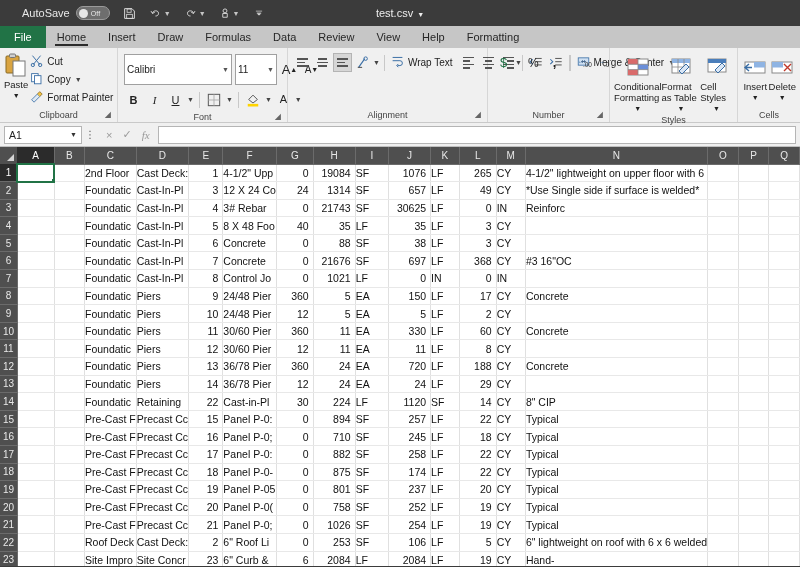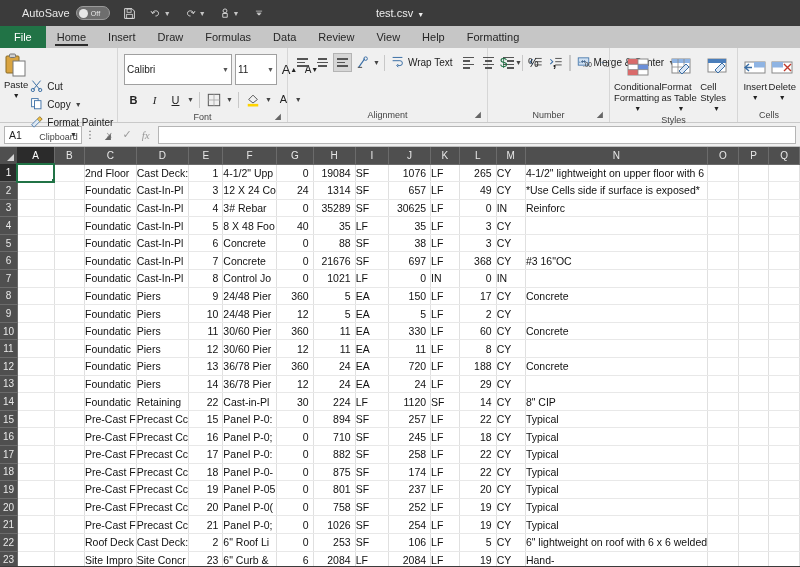--- a/index.html
+++ b/index.html
@@ -70,21 +70,21 @@
     line-height: 13px; position: relative;
   }
   .group-title .dlg {
     position: absolute; right: 2px; bottom: 1px; font-size: 8px; color: #666;
   }
   .big-btn {
     width: 42px; display: flex; flex-direction: column; align-items: center;
     font-size: 9.5px; color: #222; padding-top: 2px; line-height: 11px;
   }
   .big-btn .gl { height: 26px; display:flex; align-items:center; }
-  .small-rows { display: flex; flex-direction: column; gap: 1px; padding-top: 2px; margin-top: 25px;}
+  .small-rows { display: flex; flex-direction: column; gap: 1px; padding-top: 2px;}
   .small-btn {
     display: flex; align-items: center; gap: 4px; font-size: 10px;
     color: #222; padding: 1px 4px 1px 2px; white-space: nowrap;
   }
 
   
   .font-row1 { display: flex; align-items: center; gap: 3px; padding: 3px 2px; }
   .combo {
     height: 31px; border: 1px solid #a0a0a0; background: #fff; font-size: 10px;
     display: flex; align-items: center; padding: 0 2px; color: #222;
@@ -623,35 +623,35 @@
           <td class="cell"><span class="ovfspan">Cast-In-Pl</span></td>
           <td class="cell num"><span class="ovfspan">3</span></td>
           <td class="cell"><span class="ovfspan">12 X 24 Co</span></td>
           <td class="cell num"><span class="ovfspan">24</span></td>
           <td class="cell num"><span class="ovfspan">1314</span></td>
           <td class="cell"><span class="ovfspan">SF</span></td>
           <td class="cell num"><span class="ovfspan">657</span></td>
           <td class="cell"><span class="ovfspan">LF</span></td>
           <td class="cell num"><span class="ovfspan">49</span></td>
           <td class="cell"><span class="ovfspan">CY</span></td>
-          <td class="cell ovf"><span class="ovfspan">*Use Cells side if surface is exposed*</span></td>
+          <td class="cell ovf"><span class="ovfspan">*Use Single side if surface is welded*</span></td>
           <td class="cell"></td>
           <td class="cell"></td>
           <td class="cell"></td>
         </tr>
         <tr>
           <td class="rowhead">3</td>
           <td class="cell"></td>
           <td class="cell"></td>
           <td class="cell"><span class="ovfspan">Foundatic</span></td>
           <td class="cell"><span class="ovfspan">Cast-In-Pl</span></td>
           <td class="cell num"><span class="ovfspan">4</span></td>
           <td class="cell"><span class="ovfspan">3# Rebar</span></td>
           <td class="cell num"><span class="ovfspan">0</span></td>
-          <td class="cell num"><span class="ovfspan">35289</span></td>
+          <td class="cell num"><span class="ovfspan">21743</span></td>
           <td class="cell"><span class="ovfspan">SF</span></td>
           <td class="cell num"><span class="ovfspan">30625</span></td>
           <td class="cell"><span class="ovfspan">LF</span></td>
           <td class="cell num"><span class="ovfspan">0</span></td>
           <td class="cell"><span class="ovfspan">IN</span></td>
           <td class="cell ovf"><span class="ovfspan">Reinforc</span></td>
           <td class="cell"></td>
           <td class="cell"></td>
           <td class="cell"></td>
         </tr>

